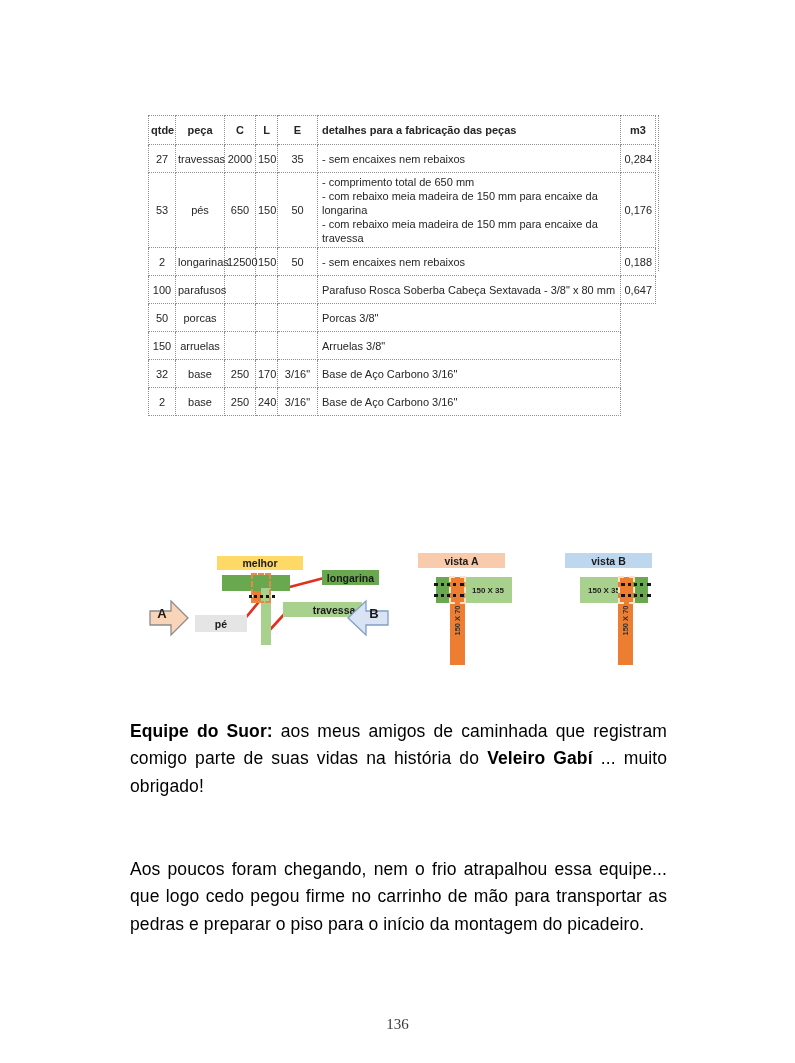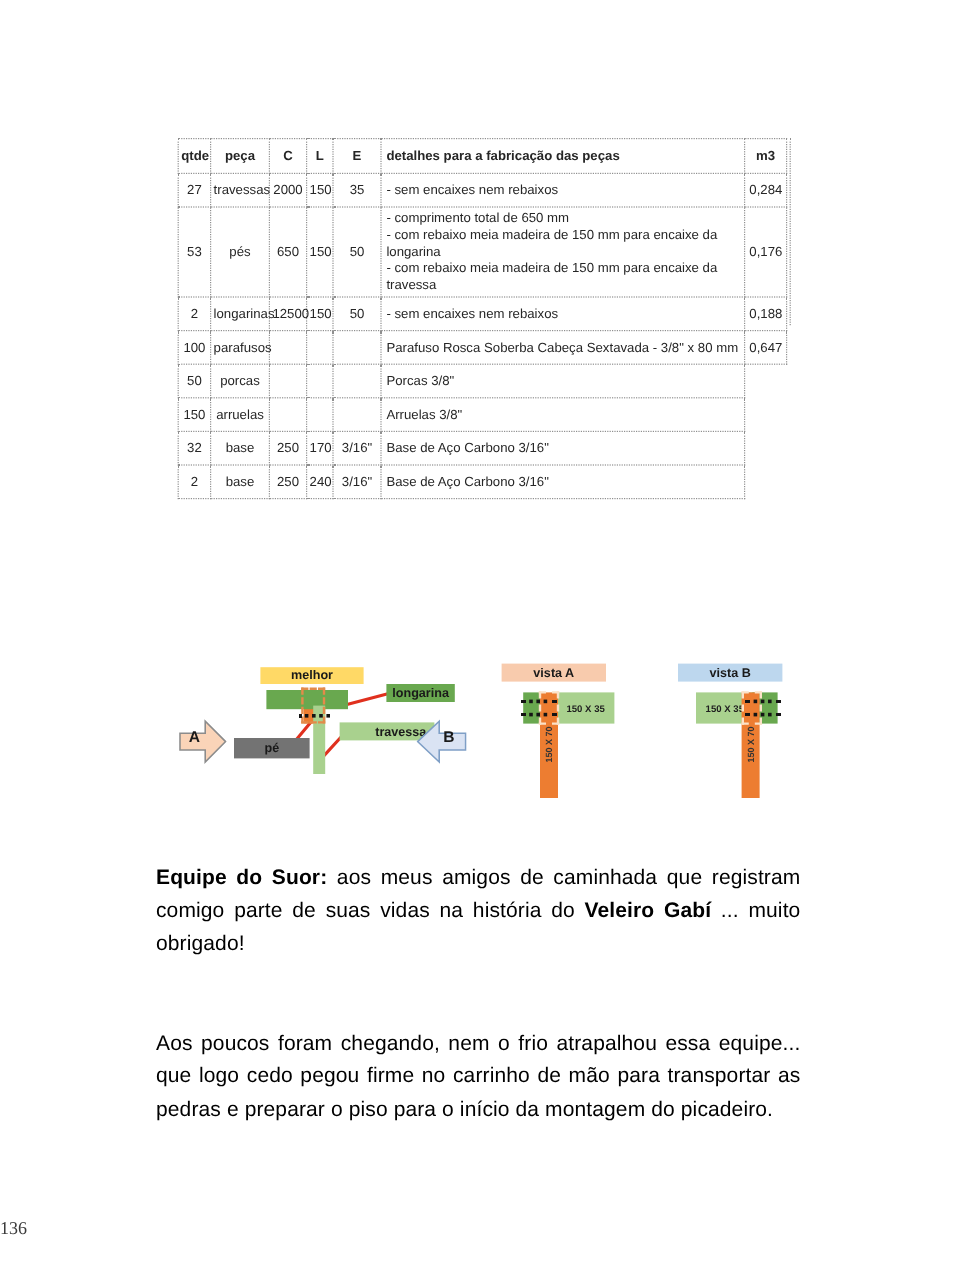--- a/index.html
+++ b/index.html
@@ -32,21 +32,21 @@
     font-size:10.5px;color:#1a1a1a;}
   .dim{display:flex;align-items:center;justify-content:center;font-weight:bold;
     font-size:8px;color:#1f1f1f;}
   .vtext{display:flex;align-items:center;justify-content:center;font-weight:bold;
     font-size:7.5px;color:#333;transform:rotate(-90deg);}
   .dots{border-top:3px dotted #141414;height:0;}
   .dash-orange{border:2px dashed #e38b4a;background:transparent;}
   .dash-cream{border:2px dashed #fbe2c8;background:transparent;}
   svg.overlay{position:absolute;left:0;top:0;pointer-events:none;}
   
-  .pagenum{position:absolute;left:0;top:1016px;width:100%;
+  .pagenum{position:absolute;left:0;top:1016px;width:100%;text-align:center;
     font-family:"Liberation Serif",serif;font-size:15px;color:#3a3a3a;}
 </style>
 </head>
 <body>
 
 <div class="page">
 
   <div class="tbl-wrap">
     <table class="parts">
       <colgroup>
@@ -169,21 +169,21 @@
   <div class="diagram">
 
     <div class="abs lbl" style="left:217px;top:11px;width:86px;height:14px;background:#FFD966;">melhor</div>
     <div class="abs" style="left:253px;top:30px;width:18px;height:28px;background:#ED7D31;z-index:1;"></div>
     <div class="abs" style="left:222px;top:30px;width:68px;height:16px;background:#69A84F;z-index:2;"></div>
     <div class="abs" style="left:261px;top:43px;width:10px;height:57px;background:#A9D18E;z-index:3;"></div>
     <div class="abs dash-orange" style="left:251px;top:28px;width:16px;height:26px;z-index:4;"></div>
     <div class="abs dots" style="left:249px;top:50px;width:26px;z-index:5;"></div>
     <div class="abs lbl" style="left:322px;top:25px;width:57px;height:15px;background:#69A84F;z-index:6;">longarina</div>
     <div class="abs lbl" style="left:283px;top:57px;width:56px;height:15px;background:#A9D18E;z-index:6;padding-left:23px;">travessa</div>
-    <div class="abs lbl" style="left:195px;top:70px;width:63px;height:17px;background:#737373;z-index:6;text-align:center;">pé</div>
+    <div class="abs lbl" style="left:195px;top:70px;width:52px;height:17px;background:#e5e5e5;z-index:6;text-align:center;">pé</div>
 
     <svg class="abs" style="left:149px;top:53px;z-index:6;" width="40" height="40" viewBox="0 0 40 40">
       <polygon points="1,13 22,13 22,3 39,20 22,37 22,27 1,27" fill="#FAD4B8" stroke="#8c8c8c" stroke-width="1.3"></polygon>
     </svg>
     <div class="abs lbl" style="left:152px;top:58px;width:20px;height:20px;font-size:13px;z-index:7;">A</div>
 
     <svg class="abs" style="left:347px;top:53px;z-index:6;" width="42" height="40" viewBox="0 0 42 40">
       <polygon points="41,13 19,13 19,3 1,20 19,37 19,27 41,27" fill="#DAE3F3" stroke="#7F9FC6" stroke-width="1.3"></polygon>
     </svg>
     <div class="abs lbl" style="left:364px;top:58px;width:20px;height:20px;font-size:13px;z-index:7;">B</div>

